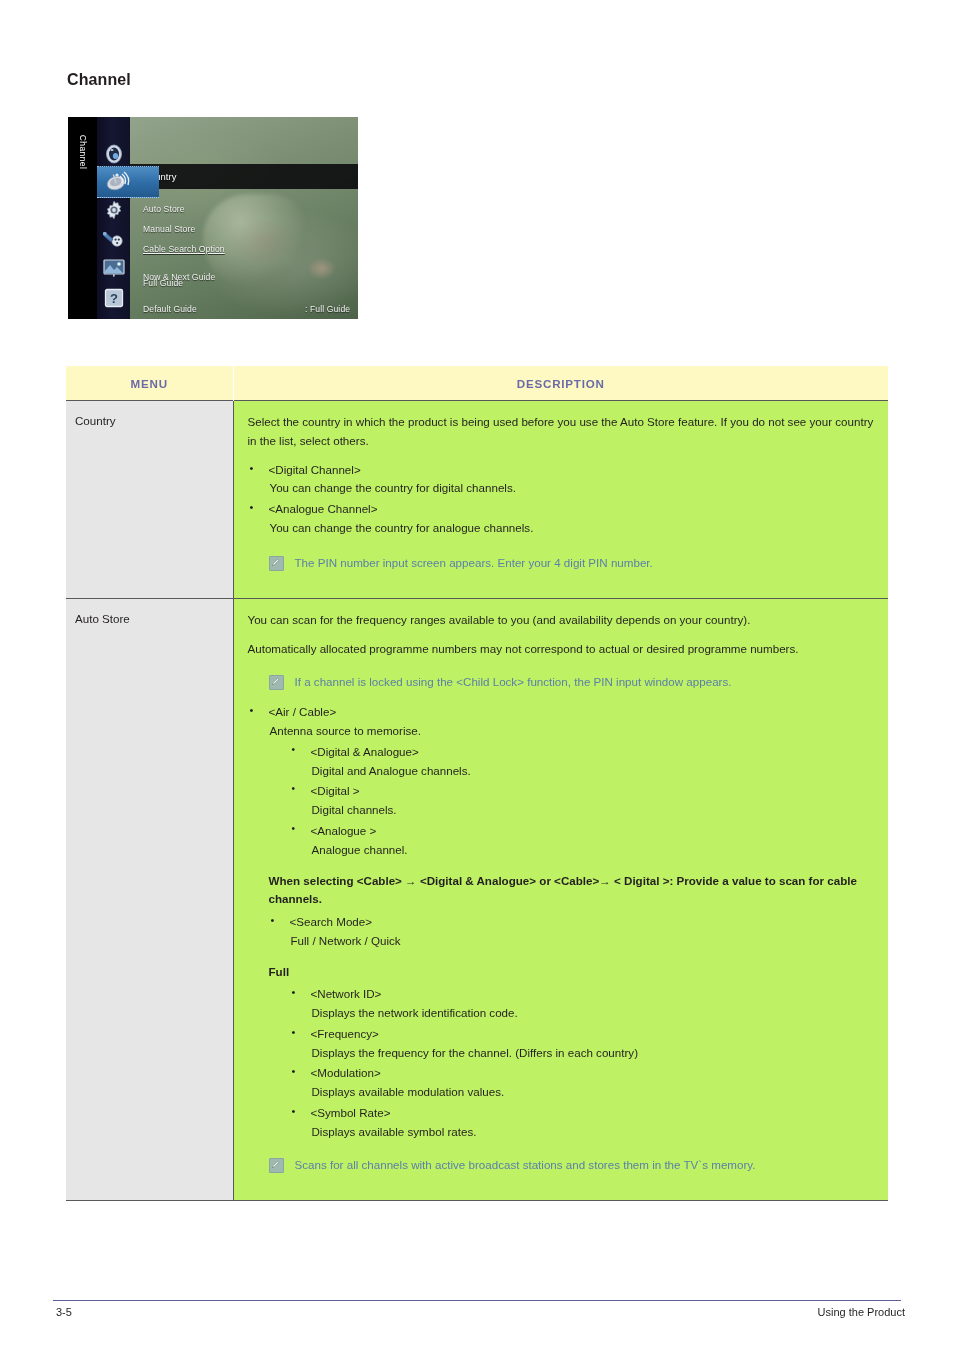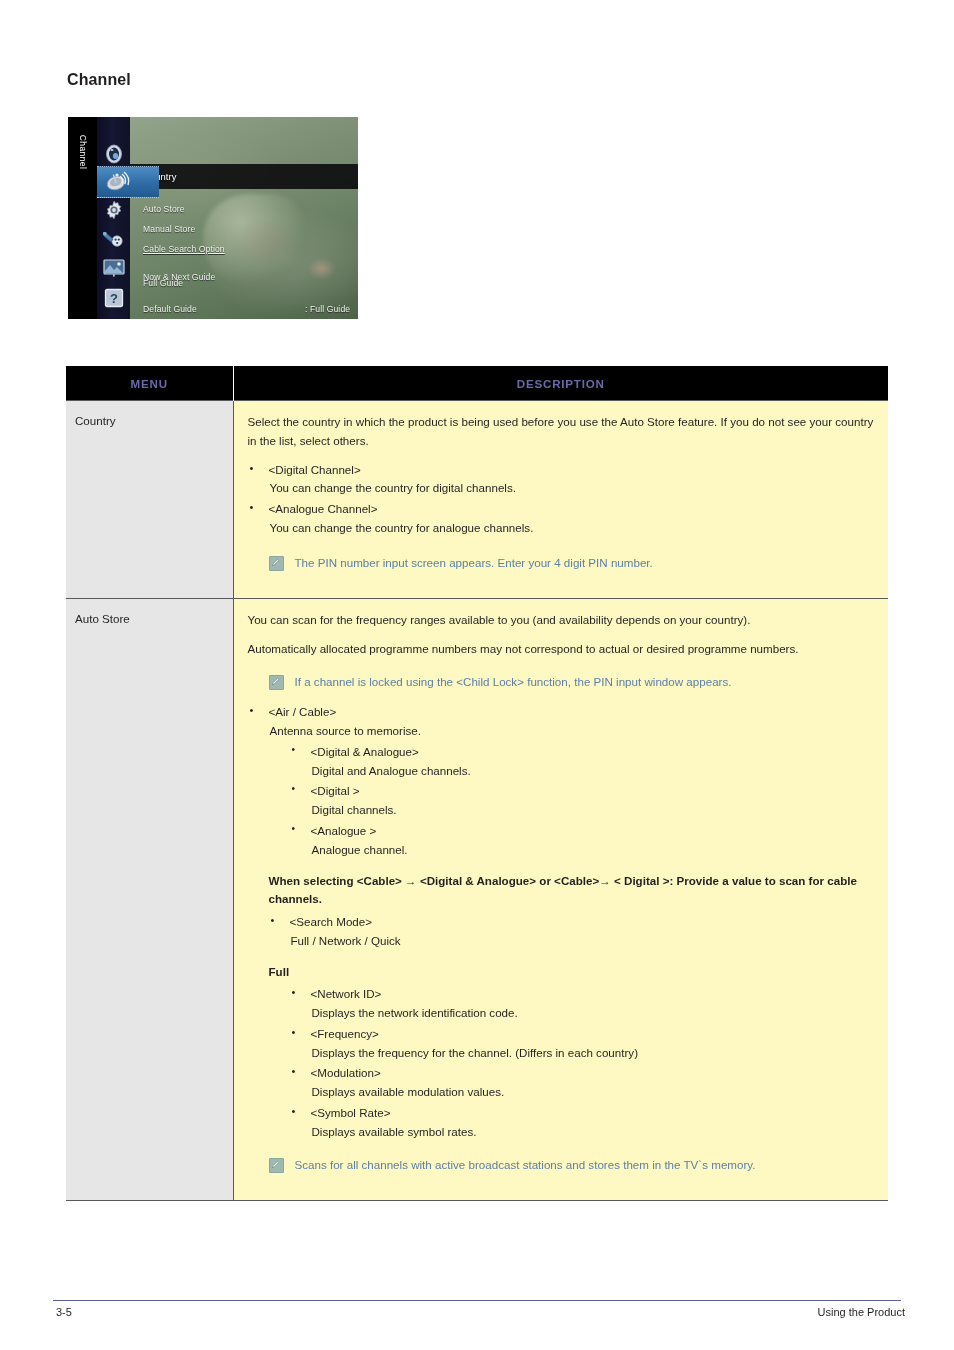--- a/index.html
+++ b/index.html
@@ -185,35 +185,35 @@
     top: 366px;
     width: 822px;
     border-collapse: collapse;
     table-layout: fixed;
     font-size: 11.6px;
   }
   .tbl col.c1 { width: 167px; }
   .tbl col.c2 { width: 655px; }
 
   .tbl thead th {
-    background: #000000;
+    background: #fef9c3;
     color: #6a6aa8;
     font-size: 11.6px;
     font-weight: bold;
     letter-spacing: 0.8px;
     padding: 11px 0 10px 0;
     text-align: center;
     border: none;
   }
   .tbl thead th.menu-h { border-right: 1px solid #ffffff; }
 
   .tbl tbody td {
     vertical-align: top;
     border-bottom: 1px solid #58595b;
-    background: #fef9c3;
+    background: #bef264;
     padding: 12px 14px 14px 14px;
   }
   .tbl tbody td.menu-c {
     background: #e6e6e6;
     border-right: 1px solid #58595b;
     padding-left: 9px;
     padding-top: 13px;
     color: #231f20;
     font-size: 11.6px;
   }

